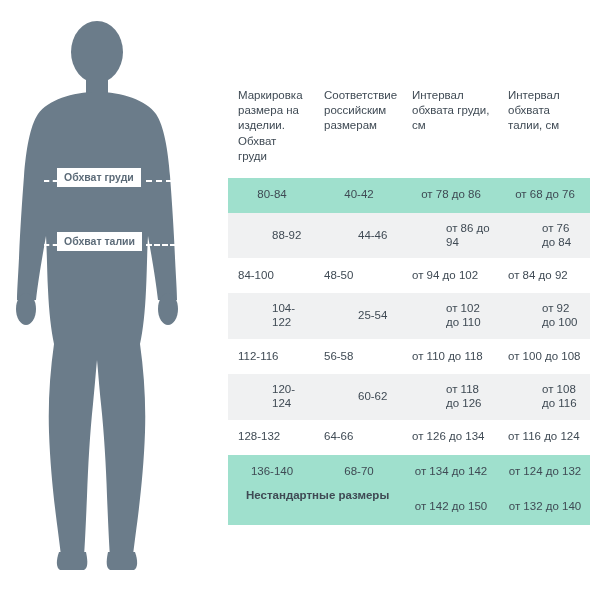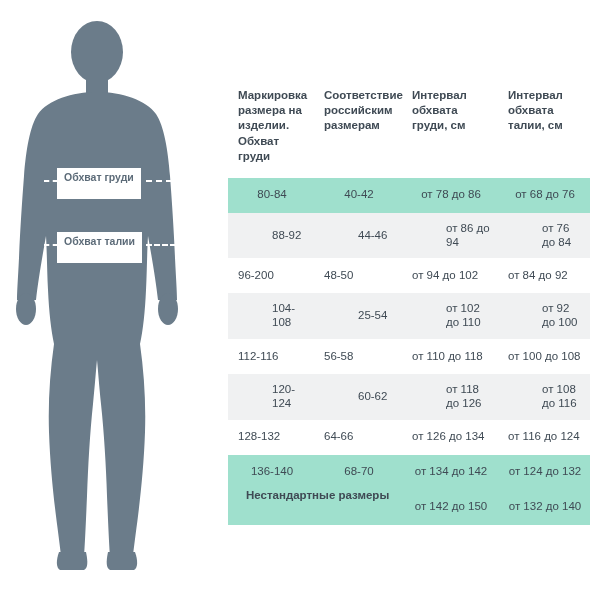--- a/index.html
+++ b/index.html
@@ -31,21 +31,21 @@
     display: block;
   }
 
   
   .callout {
     position: absolute;
     background: #ffffff;
     color: #5c6b78;
     font-size: 10.5px;
     font-weight: bold;
-    padding: 4px 7px 16px 7px;
+    padding: 4px 7px 4px 7px;
     white-space: nowrap;
     line-height: 1;
   }
   .callout-chest { left: 57px; top: 168px; }
   .callout-waist { left: 57px; top: 232px; }
 
   
   .dashline {
     position: absolute;
     height: 0;
@@ -65,21 +65,21 @@
   }
   table.sizes {
     border-collapse: collapse;
     width: 362px;
     table-layout: fixed;
   }
   table.sizes th {
     text-align: left;
     vertical-align: top;
     font-size: 11.5px;
-    font-weight: bold;
+    font-weight: normal;
     color: #3f4a54;
     padding: 0 8px 14px 10px;
     line-height: 1.32;
   }
   table.sizes td {
     font-size: 11.5px;
     color: #3f4a54;
     padding: 9px 8px 9px 10px;
     line-height: 1.2;
     height: 17px;
@@ -192,27 +192,27 @@
           <td>от 78 до 86</td>
           <td>от 68 до 76</td>
         </tr>
         <tr class="row-alt">
           <td>88-92</td>
           <td>44-46</td>
           <td>от 86 до 94</td>
           <td>от 76 до 84</td>
         </tr>
         <tr class="row-plain">
-          <td>96-200</td>
+          <td>84-100</td>
           <td>48-50</td>
           <td>от 94 до 102</td>
           <td>от 84 до 92</td>
         </tr>
         <tr class="row-alt">
-          <td>104-108</td>
+          <td>104-122</td>
           <td>25-54</td>
           <td>от 102 до 110</td>
           <td>от 92 до 100</td>
         </tr>
         <tr class="row-plain">
           <td>112-116</td>
           <td>56-58</td>
           <td>от 110 до 118</td>
           <td>от 100 до 108</td>
         </tr>

